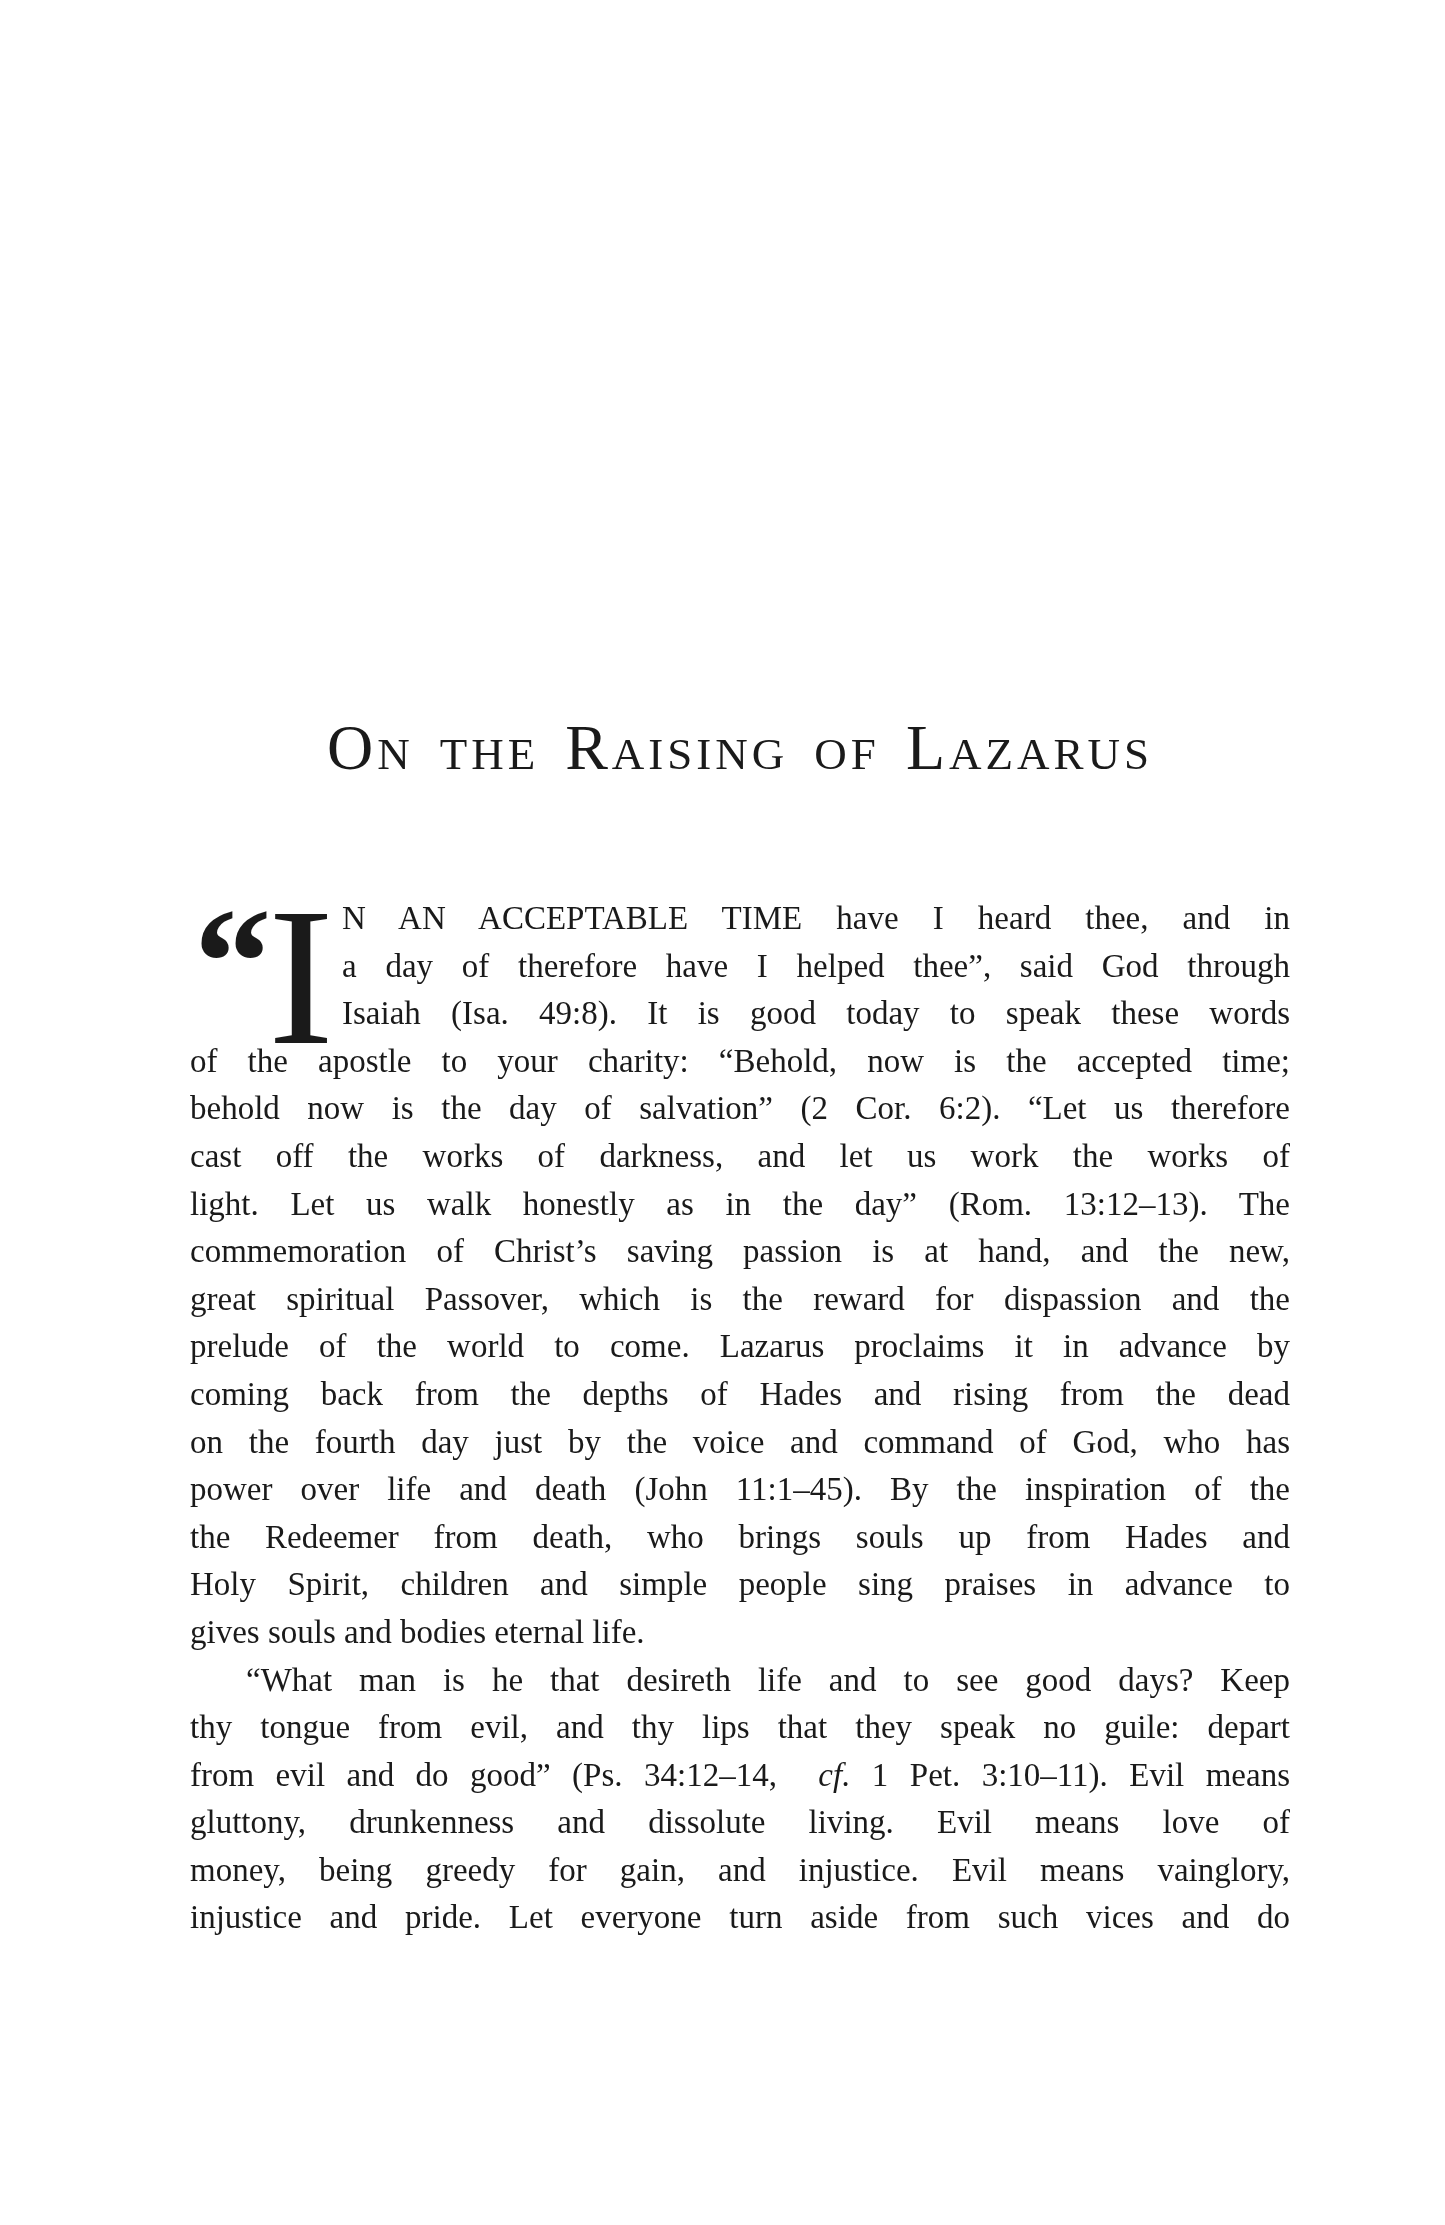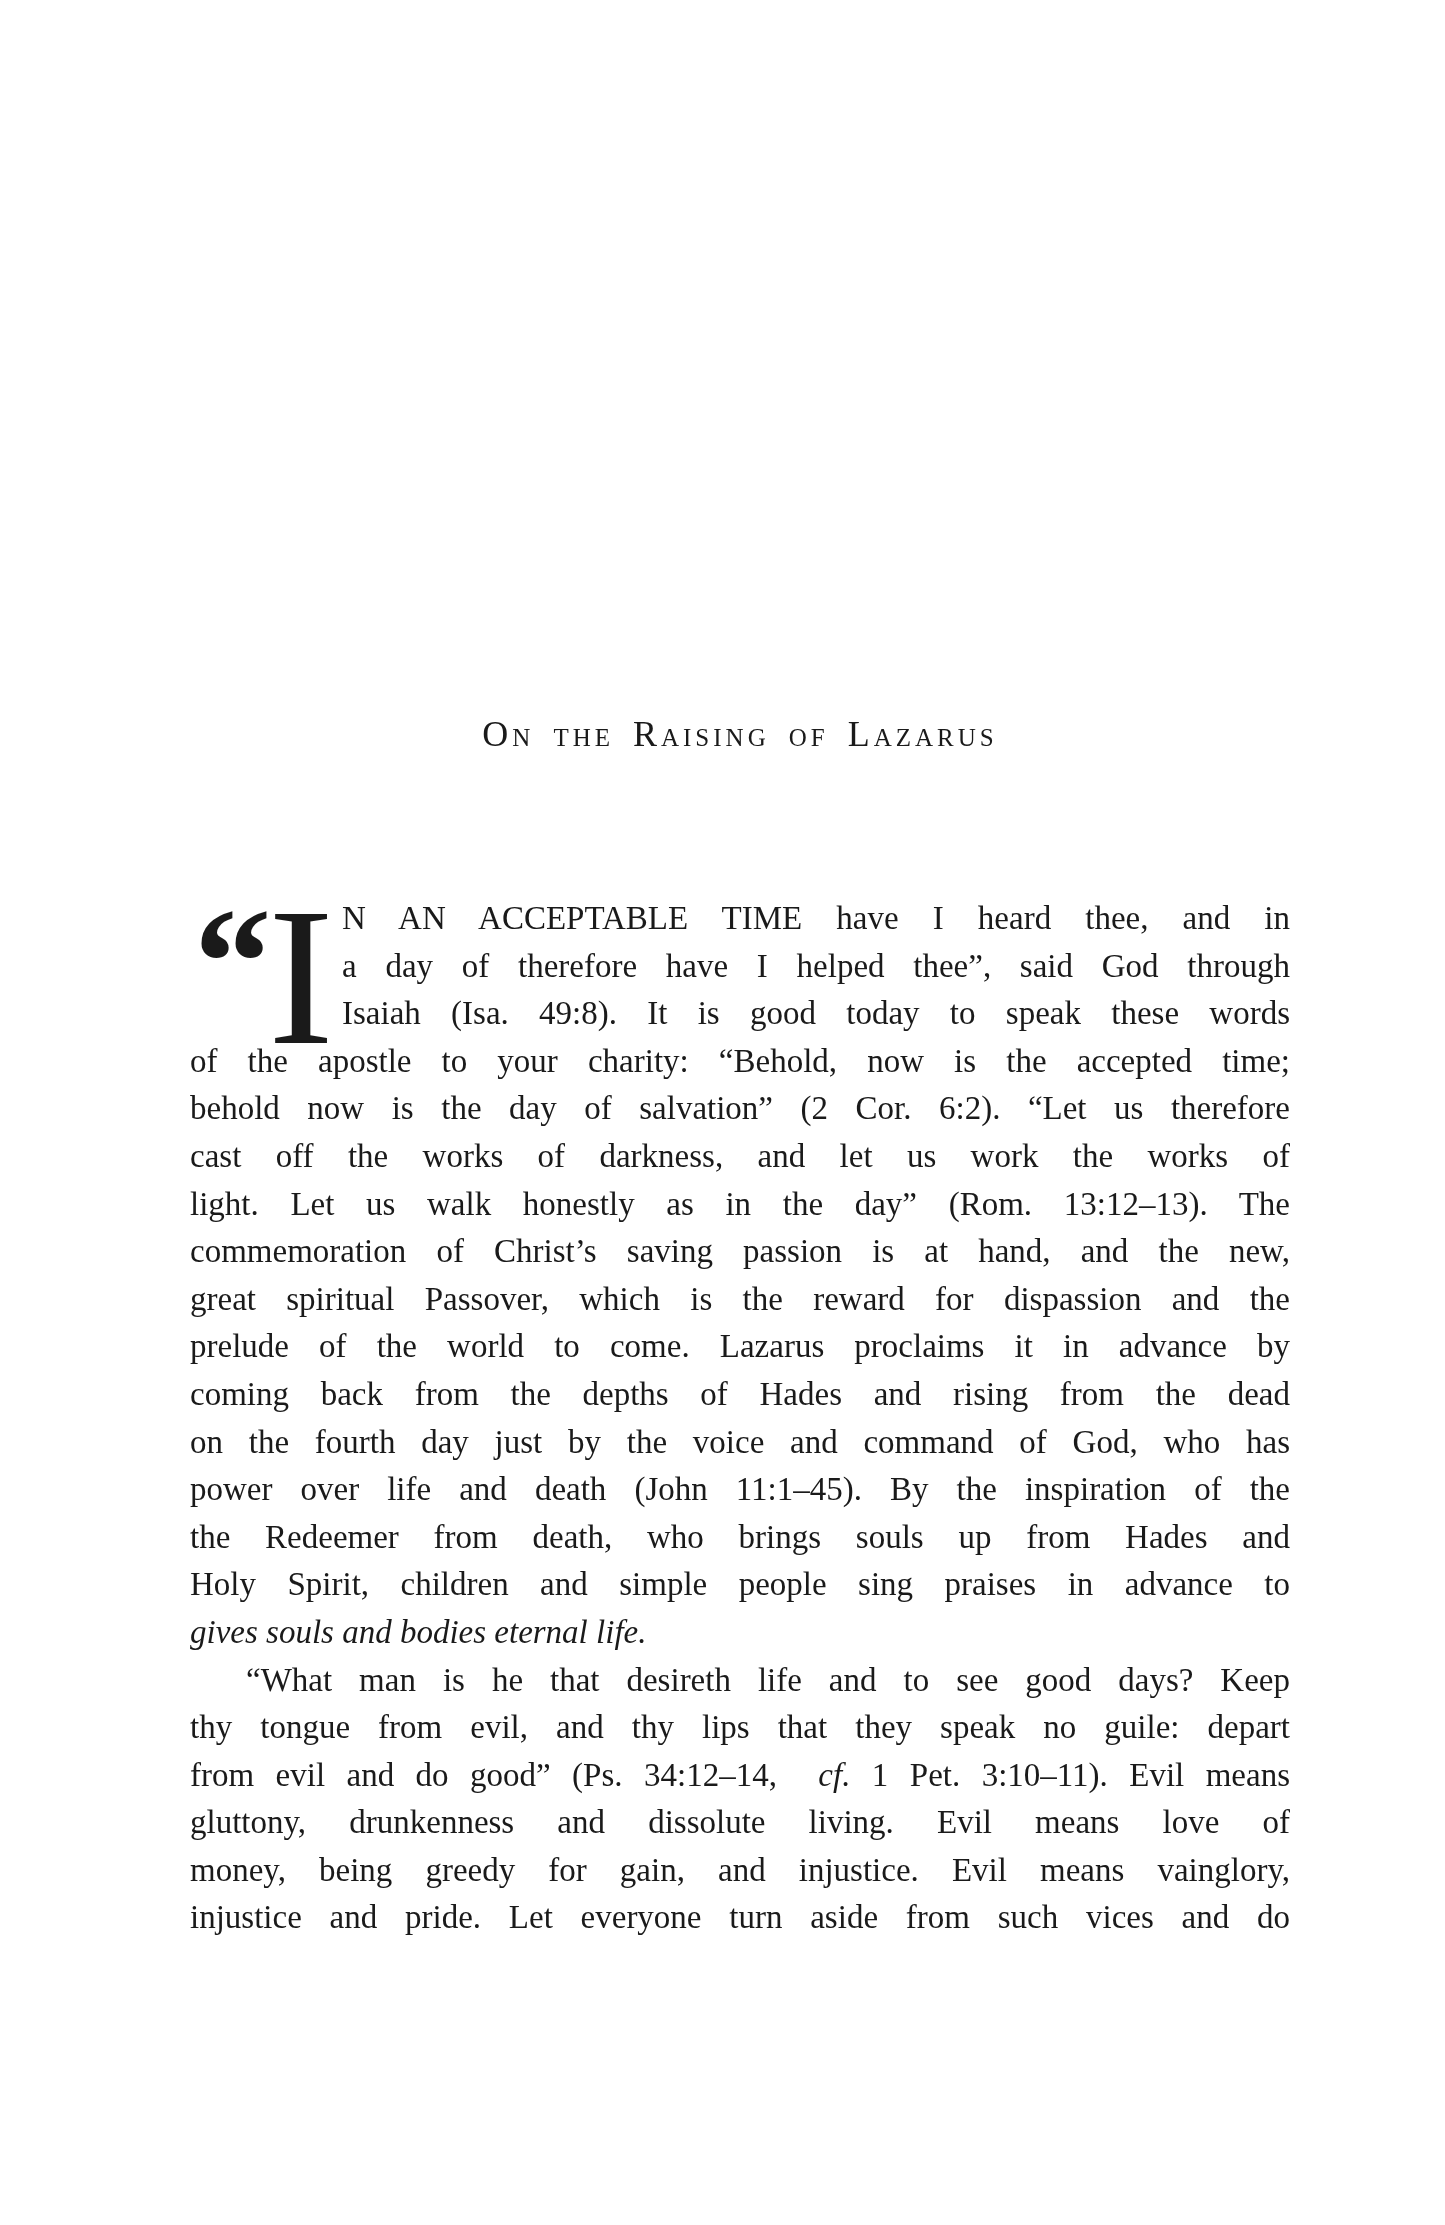--- a/index.html
+++ b/index.html
@@ -15,40 +15,40 @@
   .page { position: absolute; inset: 0; }
 
   
   .chapter-title {
     position: absolute;
     top: 716px; left: 190px; width: 1100px;
     margin: 0;
     text-align: center;
     font-variant: small-caps;
     font-weight: normal;
-    font-size: 36px;
+    font-size: 64px;
     line-height: 1;
     letter-spacing: 4px;
     word-spacing: 6px;
     color: var(--ink);
   }
 
   
   .body-text {
     position: absolute;
     top: 895px; left: 190px; width: 1100px;
     font-size: 33px;
     line-height: 47.6px;
   }
   .para { margin: 0; }
   .line {
     text-align: justify;
     text-align-last: justify;
   }
-  .line.no-justify { text-align-last: left; font-style: italic; }
+  .line.no-justify { text-align-last: left; }
   .line.indent { text-indent: 56px; }
   .line i { font-style: italic; margin-left: 20px; }
 
   
   .dropcap-wrap {
     float: left;
     width: 152px;
     height: 142px;
     position: relative;
   }

